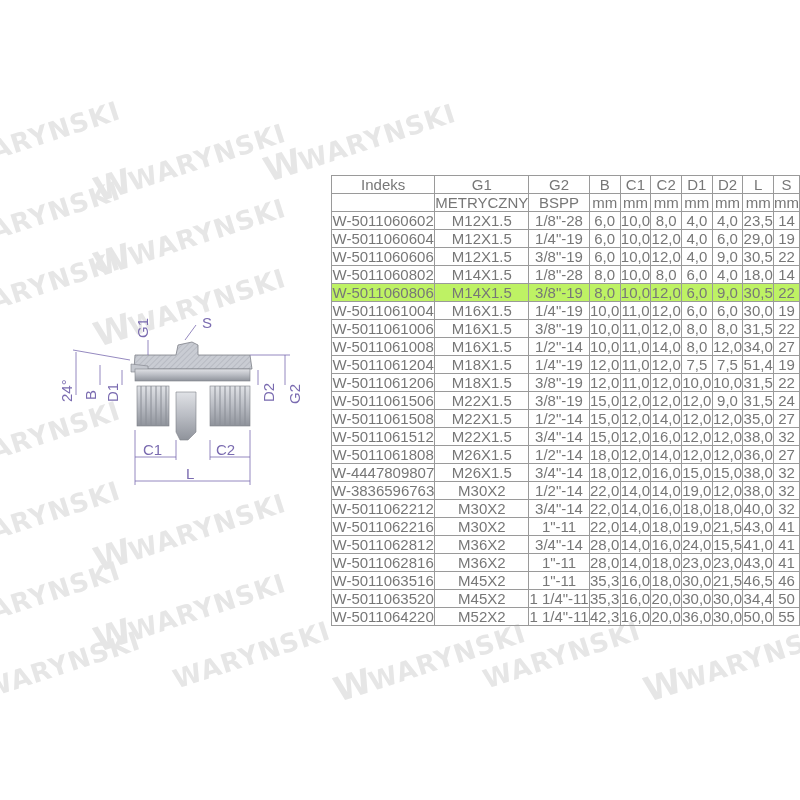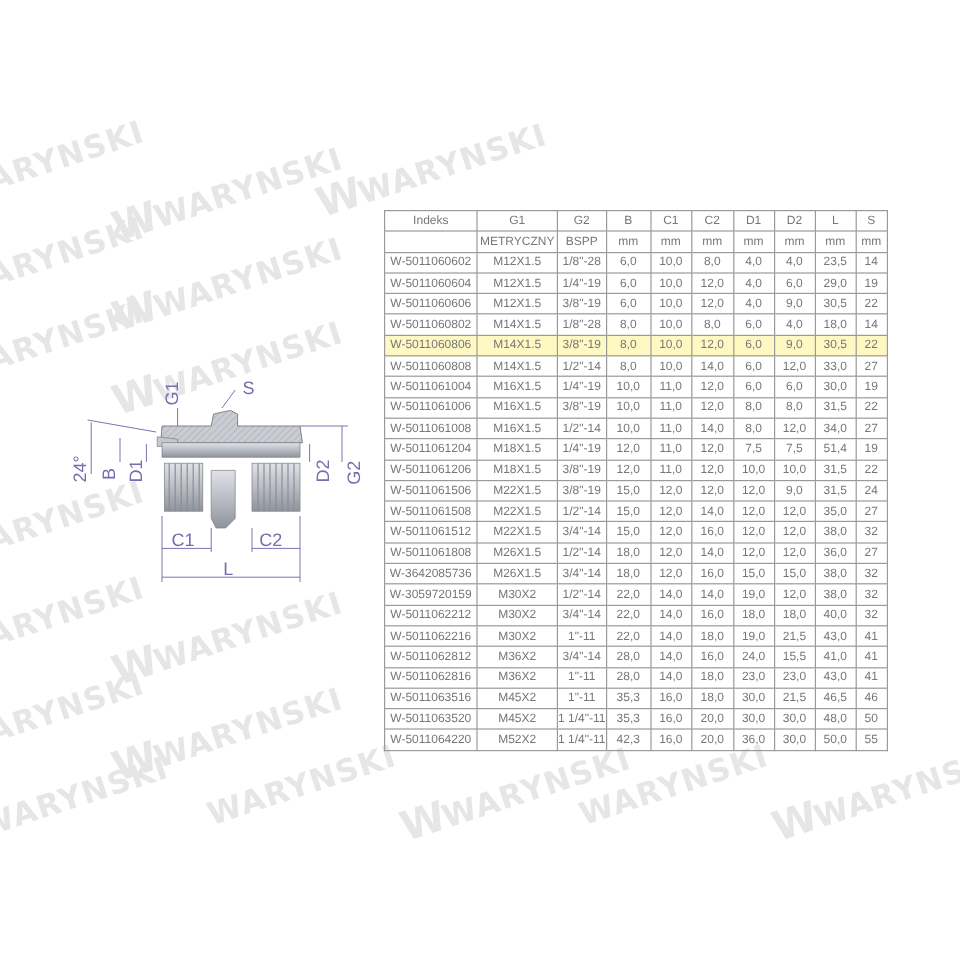--- a/index.html
+++ b/index.html
@@ -1,22 +1,22 @@
 <!DOCTYPE html>
 <html><head>
   <meta charset="utf-8">
   <style>
     html, body { margin:0; padding:0; }
     body { width:800px; height:800px; background:#ffffff; position:relative; overflow:hidden; font-family:"Liberation Sans", sans-serif; }
     .wm { position:absolute; color:#e6e6e6; font-weight:bold; font-size:26px; transform:rotate(-18deg); white-space:nowrap; letter-spacing:1px; z-index:0; font-family:"DejaVu Sans", sans-serif; }
     .wm .w { font-size:34px; margin-right:6px; letter-spacing:-8px; }
     .diagram { position:absolute; left:40px; top:300px; width:280px; height:200px; z-index:1; }
-    table.spec { position:absolute; left:320px; top:175px; border-collapse:collapse; z-index:1; font-size:10px; color:#777; }
+    table.spec { position:absolute; left:331px; top:175px; border-collapse:collapse; z-index:1; font-size:15px; color:#777; }
     table.spec td { border:1px solid #9a9a9a; height:16.3px; padding:0; text-align:center; white-space:nowrap; }
-    table.spec tr.hl td { background:#fef9c3; }
+    table.spec tr.hl td { background:#bef264; }
     .c0{width:76px}.c1{width:66px}.c2{width:39px}.c3{width:36px}.c4{width:33px}.c5{width:34px}.c6{width:33px}.c7{width:33px}.c8{width:33px}.c9{width:25px}
     .dimtxt { font-family:"Liberation Sans", sans-serif; fill:#7a6bb0; font-size:15px; }
   </style>
 </head>
 <body>
 
 <div class="wm" style="left:-40px;top:120px;"><span>WARYNSKI</span></div>
 <div class="wm" style="left:90px;top:140px;"><span class="w">W</span><span>WARYNSKI</span></div>
 <div class="wm" style="left:260px;top:120px;"><span class="w">W</span><span>WARYNSKI</span></div>
 <div class="wm" style="left:-40px;top:200px;"><span>WARYNSKI</span></div>
@@ -185,32 +185,20 @@
         <td>3/8"-19</td>
         <td>8,0</td>
         <td>10,0</td>
         <td>12,0</td>
         <td>6,0</td>
         <td>9,0</td>
         <td>30,5</td>
         <td>22</td>
       </tr>
       <tr>
-        <td>W-5011060808</td>
-        <td>M14X1.5</td>
-        <td>1/2"-14</td>
-        <td>8,0</td>
-        <td>10,0</td>
-        <td>14,0</td>
-        <td>6,0</td>
-        <td>12,0</td>
-        <td>33,0</td>
-        <td>27</td>
-      </tr>
-      <tr>
         <td>W-5011061004</td>
         <td>M16X1.5</td>
         <td>1/4"-19</td>
         <td>10,0</td>
         <td>11,0</td>
         <td>12,0</td>
         <td>6,0</td>
         <td>6,0</td>
         <td>30,0</td>
         <td>19</td>
@@ -305,33 +293,33 @@
         <td>1/2"-14</td>
         <td>18,0</td>
         <td>12,0</td>
         <td>14,0</td>
         <td>12,0</td>
         <td>12,0</td>
         <td>36,0</td>
         <td>27</td>
       </tr>
       <tr>
-        <td>W-3642085736</td>
+        <td>W-4447809807</td>
         <td>M26X1.5</td>
         <td>3/4"-14</td>
         <td>18,0</td>
         <td>12,0</td>
         <td>16,0</td>
         <td>15,0</td>
         <td>15,0</td>
         <td>38,0</td>
         <td>32</td>
       </tr>
       <tr>
-        <td>W-3059720159</td>
+        <td>W-3836596763</td>
         <td>M30X2</td>
         <td>1/2"-14</td>
         <td>22,0</td>
         <td>14,0</td>
         <td>14,0</td>
         <td>19,0</td>
         <td>12,0</td>
         <td>38,0</td>
         <td>32</td>
       </tr>
@@ -397,21 +385,21 @@
       </tr>
       <tr>
         <td>W-5011063520</td>
         <td>M45X2</td>
         <td>1 1/4"-11</td>
         <td>35,3</td>
         <td>16,0</td>
         <td>20,0</td>
         <td>30,0</td>
         <td>30,0</td>
-        <td>48,0</td>
+        <td>34,4</td>
         <td>50</td>
       </tr>
       <tr>
         <td>W-5011064220</td>
         <td>M52X2</td>
         <td>1 1/4"-11</td>
         <td>42,3</td>
         <td>16,0</td>
         <td>20,0</td>
         <td>36,0</td>

